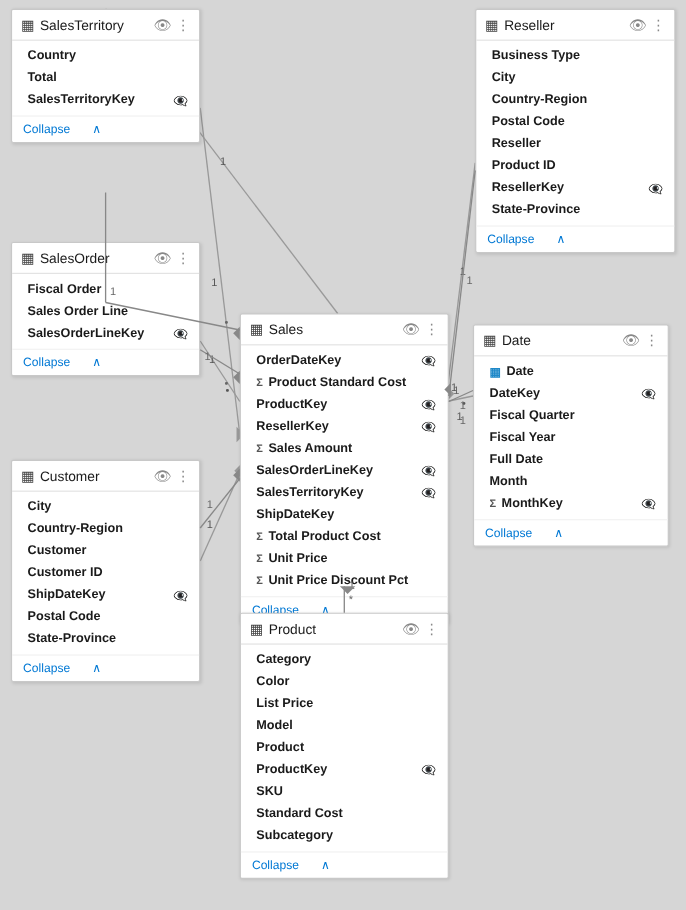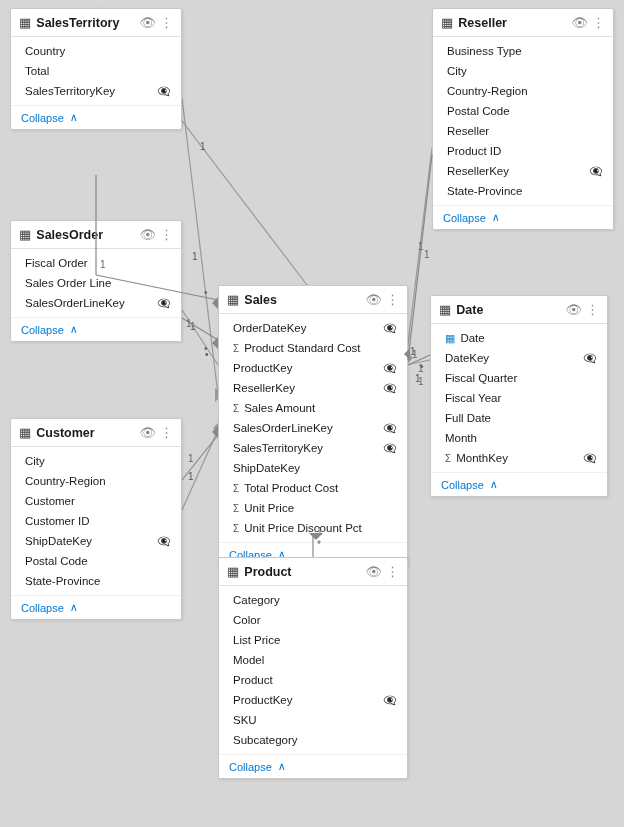--- a/index.html
+++ b/index.html
@@ -30,33 +30,34 @@
       align-items: center;
       padding: 6px 8px;
       border-bottom: 1px solid #e0e0e0;
       gap: 5px;
     }
     .table-header-icon {
       color: #444;
       font-size: 13px;
     }
     .table-header-title {
-      font-weight: 700;
+      font-weight: 400;
       font-size: 12.5px;
       color: #1a1a1a;
       flex: 1;
     }
     .table-header-actions {
       display: flex;
       gap: 4px;
       color: #888;
       font-size: 13px;
     }
     .table-body {
       padding: 4px 0;
+      font-weight: bold;
     }
     .field-row {
       display: flex;
       align-items: center;
       padding: 2px 10px 2px 14px;
       gap: 5px;
       min-height: 20px;
     }
     .field-row .field-name {
       color: #1a1a1a;
@@ -70,21 +71,21 @@
     .table-footer {
       padding: 5px 10px;
       border-top: 1px solid #f0f0f0;
     }
     .collapse-btn {
       color: #0078d4;
       font-size: 11px;
       cursor: pointer;
       display: flex;
       align-items: center;
-      gap: 6px;
+      gap: 20px;
     }
     
     .connector-svg {
       position: absolute;
       top: 0;
       left: 0;
       width: 624px;
       height: 827px;
       pointer-events: none;
     }
@@ -405,20 +406,23 @@
         <span class="field-name">Product</span>
       </div>
       <div class="field-row">
         <span class="field-name">ProductKey</span>
         <span class="hidden-icon">👁‍🗨</span>
       </div>
       <div class="field-row">
         <span class="field-name">SKU</span>
       </div>
       <div class="field-row">
+        <span class="field-name">Standard Cost</span>
+      </div>
+      <div class="field-row">
         <span class="field-name">Subcategory</span>
       </div>
     </div>
     <div class="table-footer">
       <div class="collapse-btn">
         <span>Collapse</span>
         <span>∧</span>
       </div>
     </div>
   </div>

